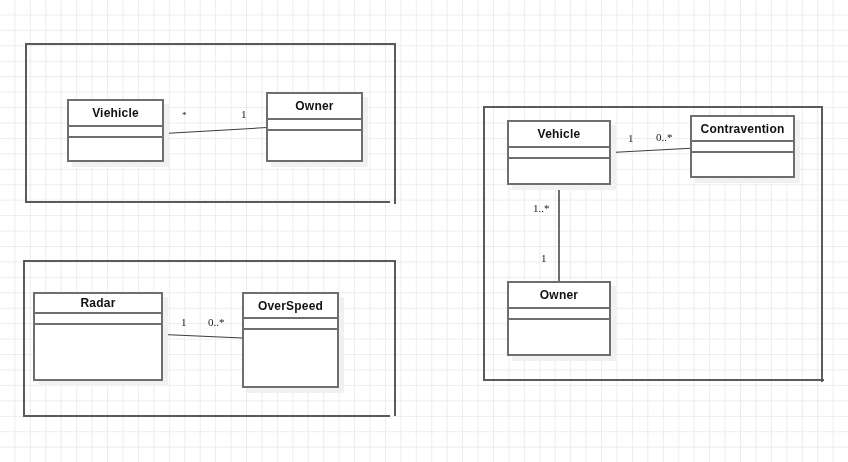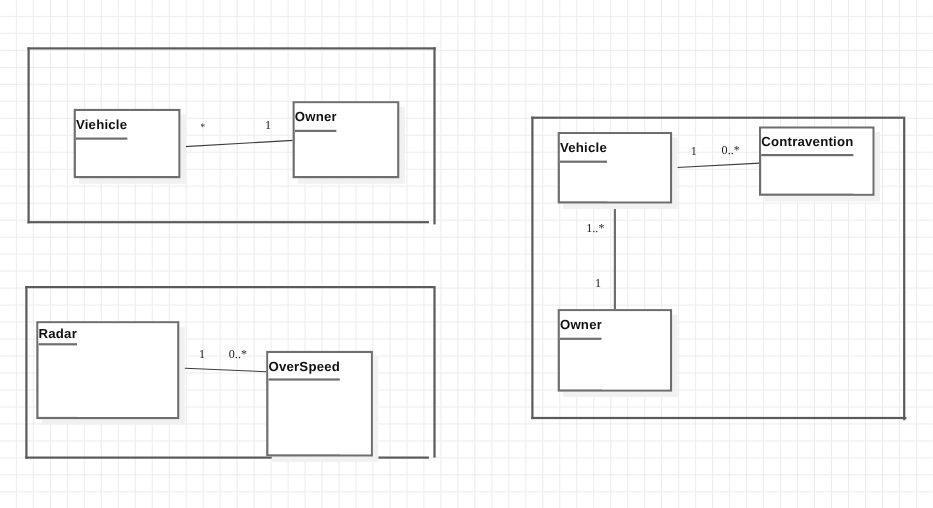--- a/index.html
+++ b/index.html
@@ -37,21 +37,21 @@
   }
 
   
   .uml-class {
     position: absolute;
     box-sizing: border-box;
     background: #ffffff;
     border: 2px solid #6e6e6e;
     box-shadow: 5px 5px 0 0 #f1f1f1;
     display: flex;
-    flex-direction: row;
+    flex-direction: column;
     z-index: 5;
   }
   .uml-title {
     box-sizing: border-box;
     border-bottom: 2px solid #6e6e6e;
     display: flex;
     align-items: center;
     justify-content: center;
     font-weight: bold;
     font-size: 12px;
@@ -130,21 +130,21 @@
     <div class="frame-edge" style="left:371px; top:0; width:2px; height:156px;"></div>
     <div class="frame-edge" style="left:0; top:155px; width:367px; height:2px;"></div>
   </div>
 
   <div class="uml-class" style="left:33px; top:292px; width:130px; height:89px;">
     <div class="uml-title" style="height:20px;">Radar</div>
     <div class="uml-attrs" style="height:11px;"></div>
     <div class="uml-ops"></div>
   </div>
 
-  <div class="uml-class" style="left:242px; top:292px; width:97px; height:96px;margin-top:27px;">
+  <div class="uml-class" style="left:242px; top:292px; width:97px; height:96px;">
     <div class="uml-title" style="height:25px;">OverSpeed</div>
     <div class="uml-attrs" style="height:11px;"></div>
     <div class="uml-ops"></div>
   </div>
 
   <div class="assoc-line" style="left:163px; top:334px; width:80px; height:1.4px; transform:rotate(2.5deg);"></div>
   <div class="mult" style="left:181px; top:316px;">1</div>
   <div class="mult" style="left:208px; top:316px;">0..*</div>
 
   <div class="frame" style="left:483px; top:106px; width:342px; height:276px;">

